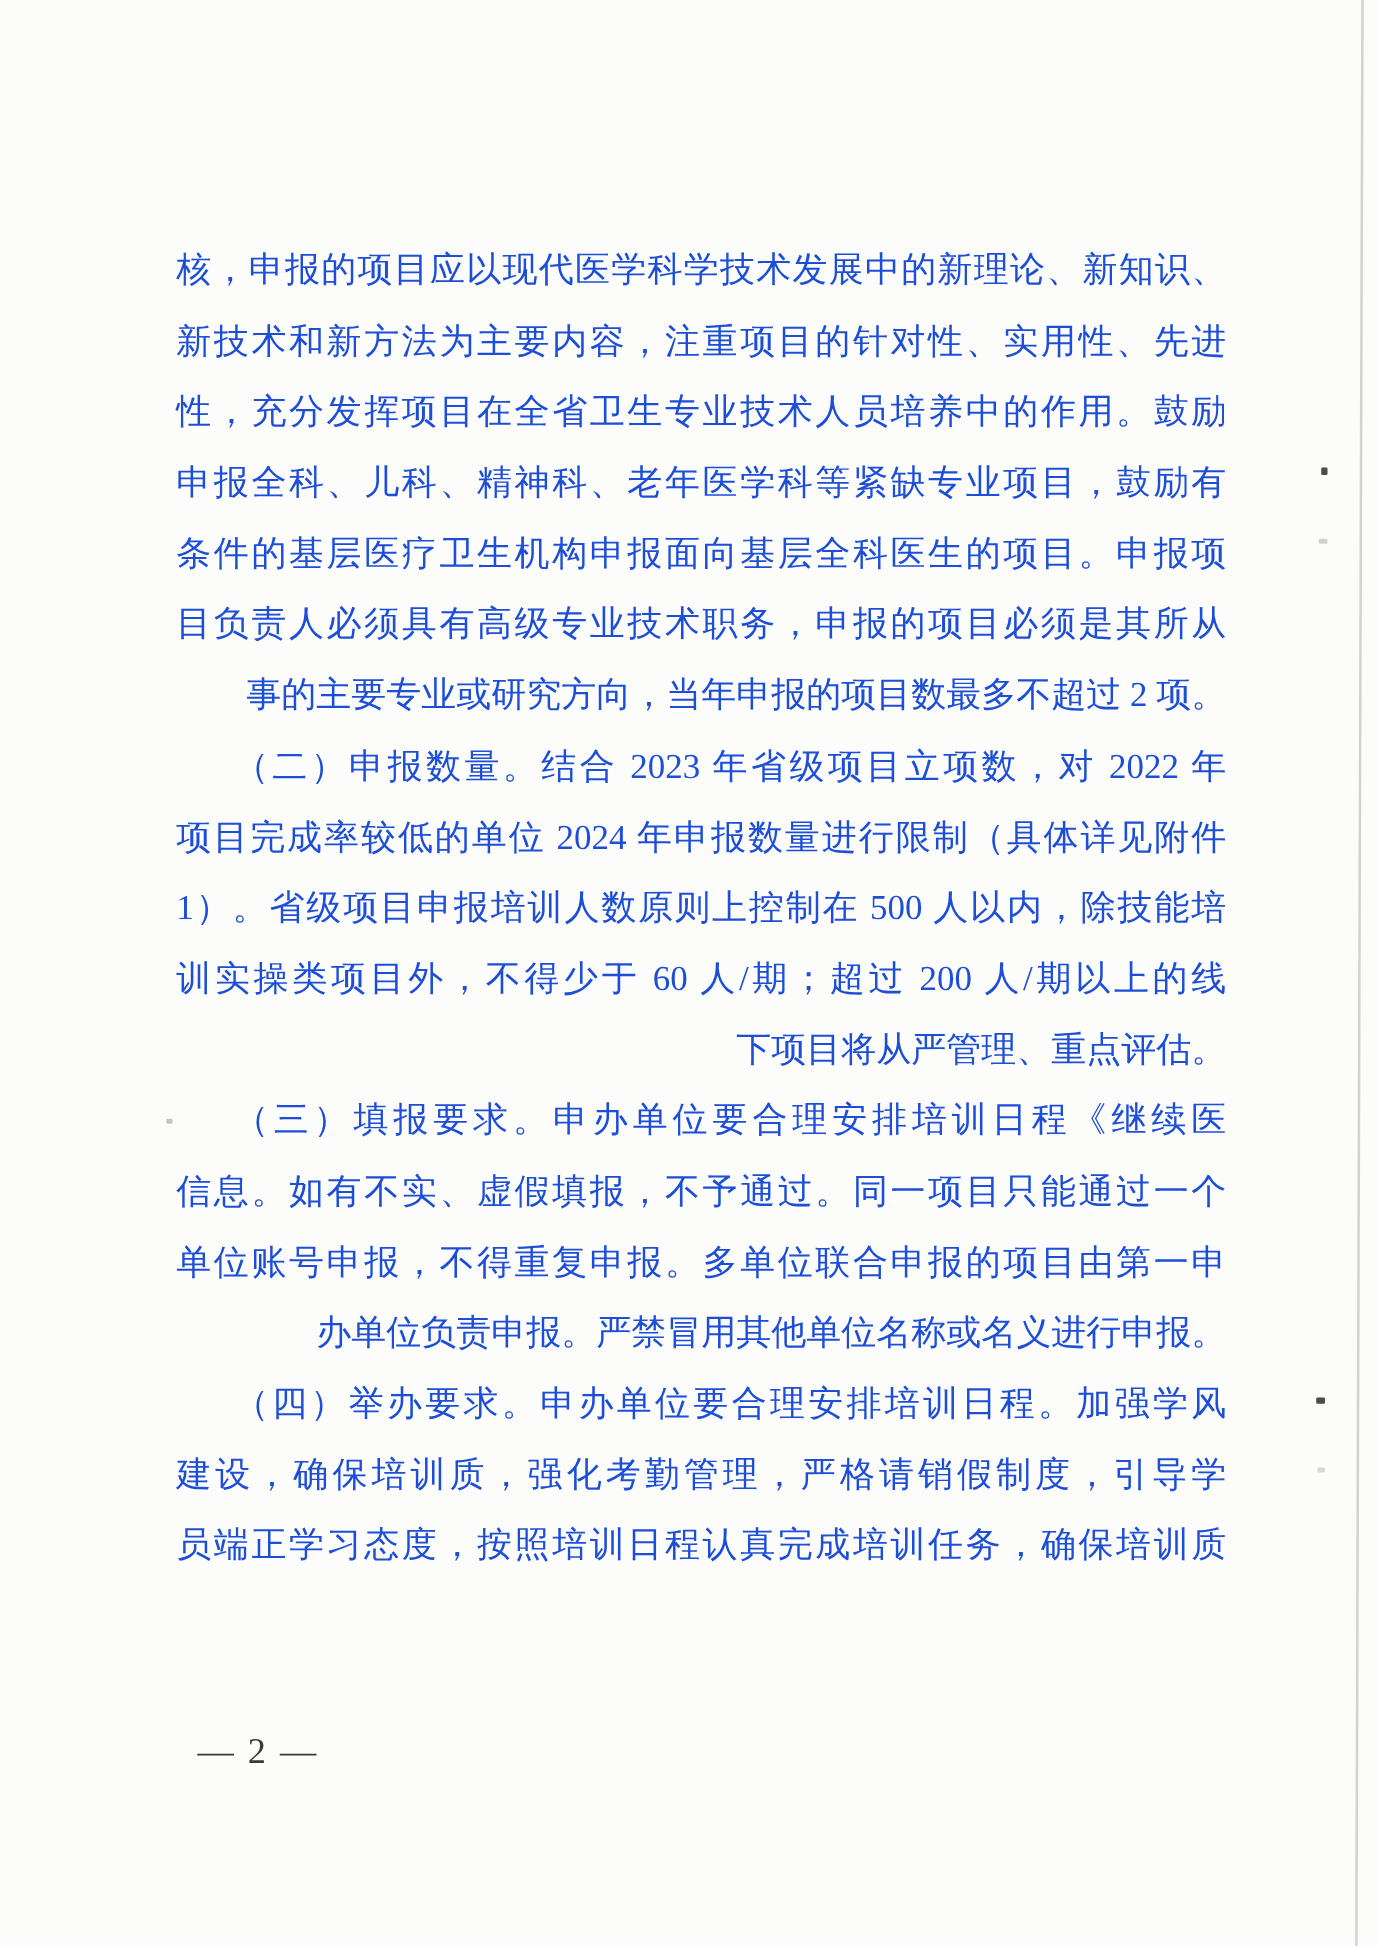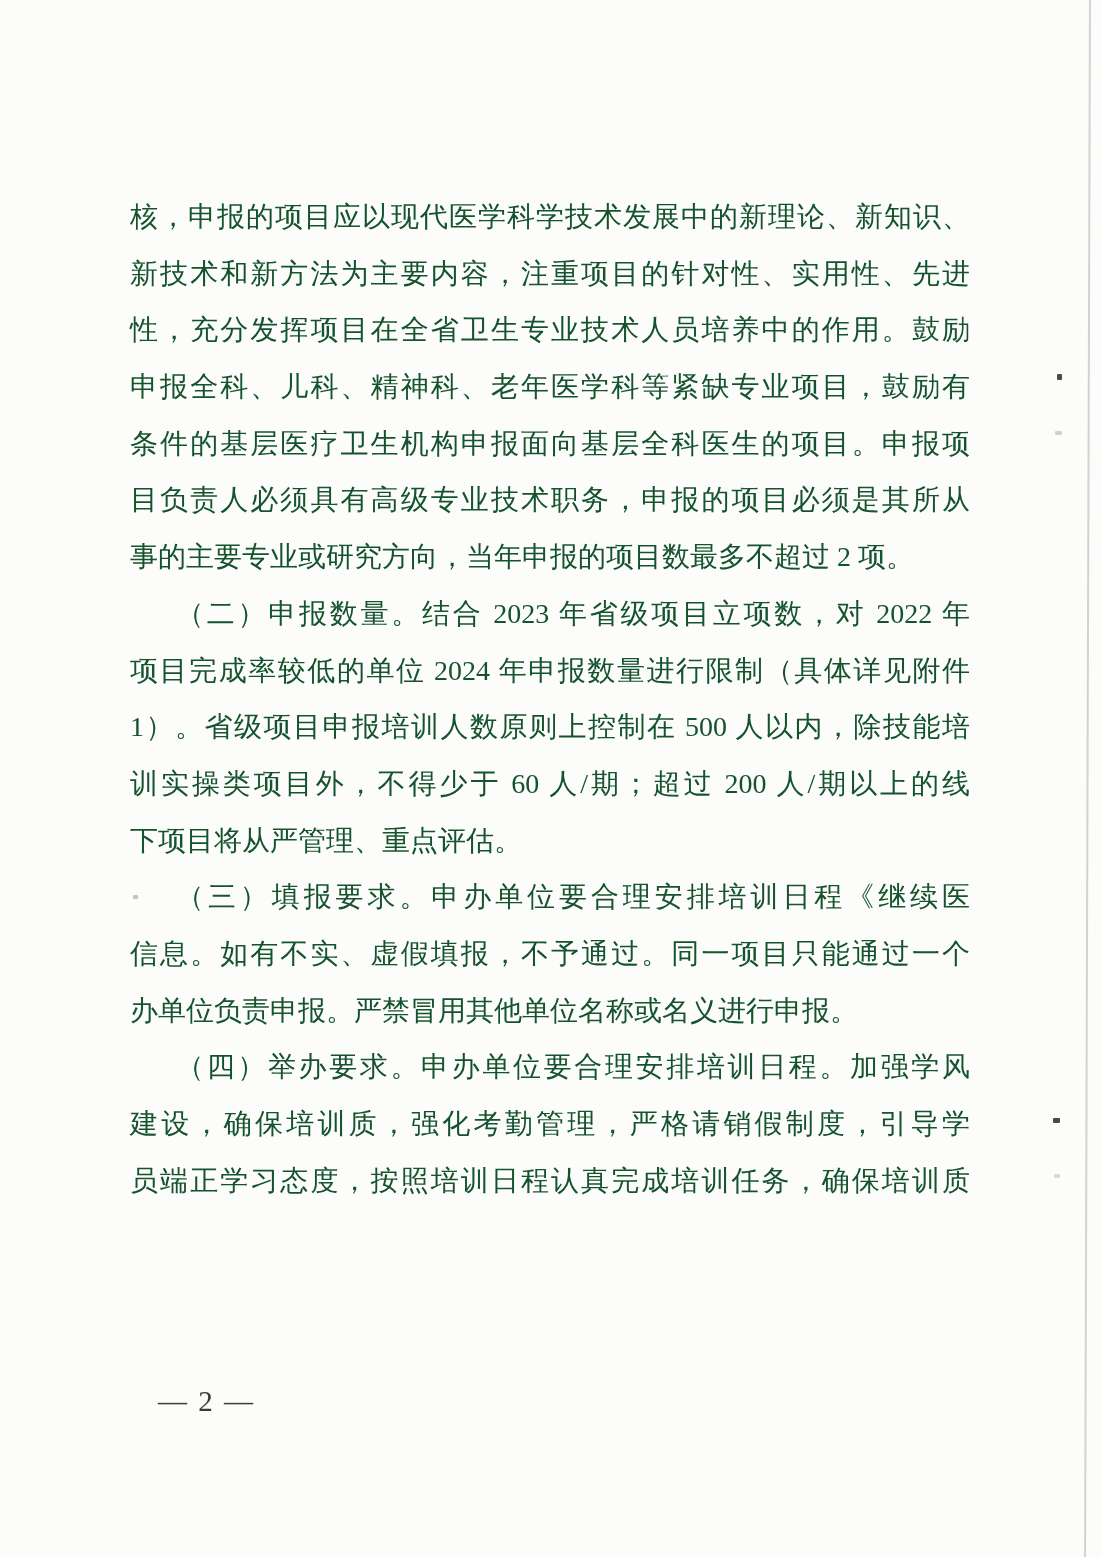--- a/index.html
+++ b/index.html
@@ -11,31 +11,32 @@
   }
   .page {
     position: relative;
     width: 1102px;
     height: 1557px;
     background: #fcfcfb;
     overflow: hidden;
   }
   .textblock {
     position: absolute;
-    left: 130px;
+    left: 141px;
     top: 189px;
     width: 840px;
-    color: #14532d;
+    color: #1d4ed8;
     font-size: 28px;
   }
   .line {
     height: 56.7px;
     line-height: 56.7px;
     white-space: pre;
     overflow: visible;
+    text-align: right;
   }
   .line.just {
     white-space: normal;
     text-align: justify;
     text-align-last: justify;
   }
   .line.indent {
     text-indent: 46px;
   }
   .footer {
@@ -80,20 +81,21 @@
       <div class="line just">条件的基层医疗卫生机构申报面向基层全科医生的项目。申报项</div>
       <div class="line just">目负责人必须具有高级专业技术职务，申报的项目必须是其所从</div>
       <div class="line">事的主要专业或研究方向，当年申报的项目数最多不超过 2 项。</div>
       <div class="line just indent">（二）申报数量。结合 2023 年省级项目立项数，对 2022 年</div>
       <div class="line just">项目完成率较低的单位 2024 年申报数量进行限制（具体详见附件</div>
       <div class="line just">1）。省级项目申报培训人数原则上控制在 500 人以内，除技能培</div>
       <div class="line just">训实操类项目外，不得少于 60 人/期；超过 200 人/期以上的线</div>
       <div class="line">下项目将从严管理、重点评估。</div>
       <div class="line just indent">（三）填报要求。申办单位要合理安排培训日程《继续医</div>
       <div class="line just">信息。如有不实、虚假填报，不予通过。同一项目只能通过一个</div>
+      <div class="line just">单位账号申报，不得重复申报。多单位联合申报的项目由第一申</div>
       <div class="line">办单位负责申报。严禁冒用其他单位名称或名义进行申报。</div>
       <div class="line just indent">（四）举办要求。申办单位要合理安排培训日程。加强学风</div>
       <div class="line just">建设，确保培训质，强化考勤管理，严格请销假制度，引导学</div>
       <div class="line just">员端正学习态度，按照培训日程认真完成培训任务，确保培训质</div>
     </div>
 
   <div class="footer">— 2 —</div>
 
   <div class="scan-edge"></div>
   <div class="speck speck-1"></div>

